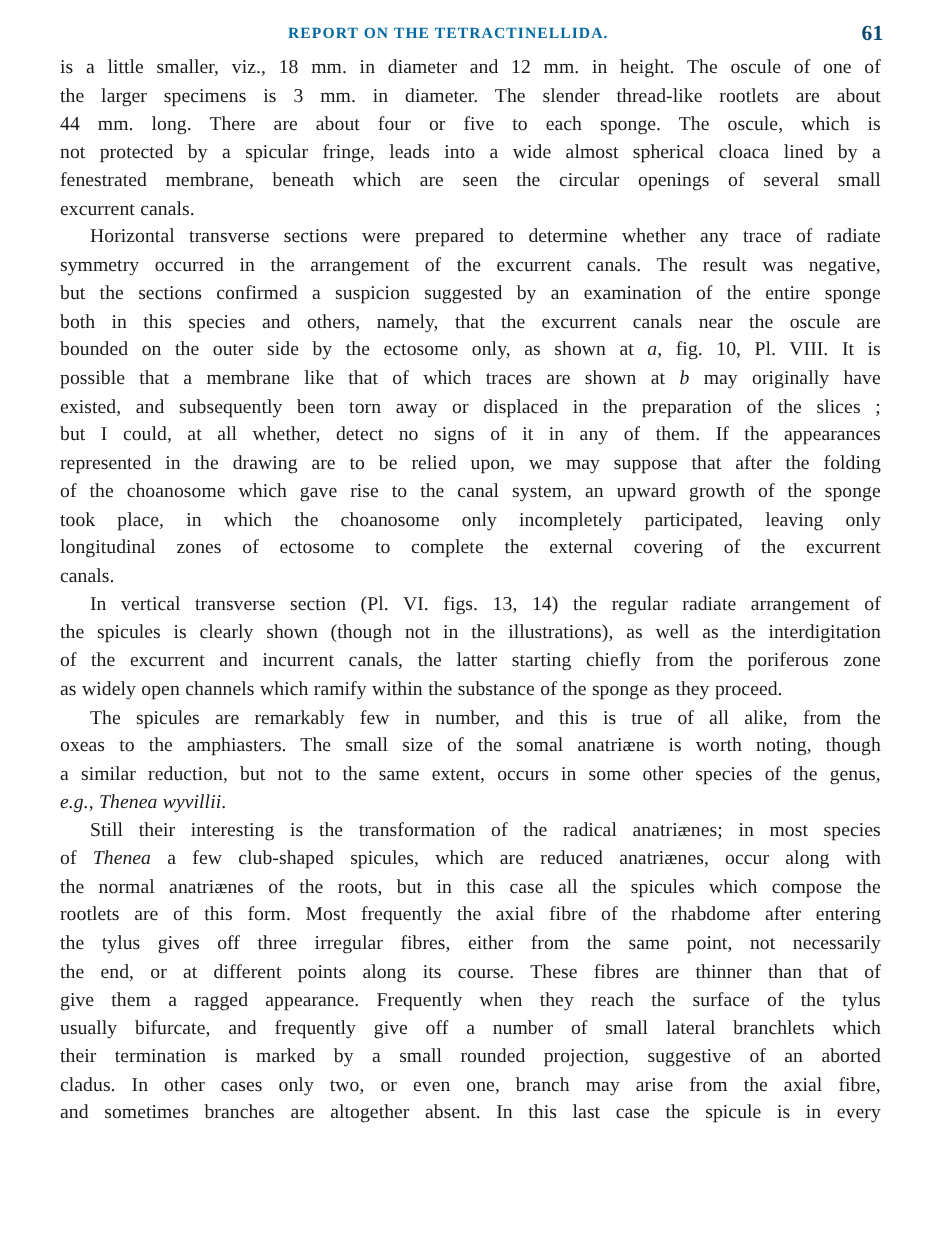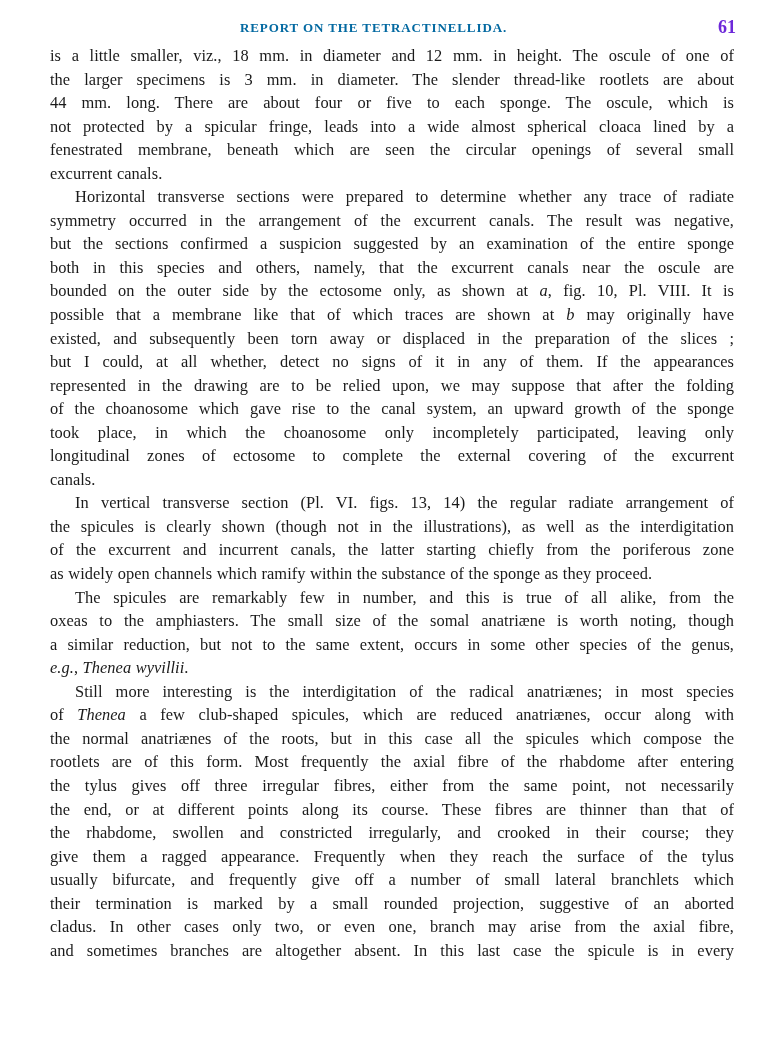--- a/index.html
+++ b/index.html
@@ -38,21 +38,21 @@
       font-weight: bold;
       color: #0369a1;
     }
     .page-number {
       position: absolute;
       right: -2px;
       top: 0;
       font-family: "Liberation Serif", serif;
       font-size: 18px;
       font-weight: bold;
-      color: #6d28d9;
+      color: #0c4a6e;
     }
     .body-text {
       position: absolute;
       top: 44px;
       left: 0;
       width: 684px;
     }
     .para {
       margin: 0;
       font-family: "Liberation Serif", serif;
@@ -119,27 +119,26 @@
         <span class="line"><span>of the excurrent and incurrent canals, the latter starting chiefly from the poriferous zone</span></span>
         <span class="line last"><span>as widely open channels which ramify within the substance of the sponge as they proceed.</span></span>
       </div>
       <div class="para">
         <span class="line indent-line"><span>The spicules are remarkably few in number, and this is true of all alike, from the</span></span>
         <span class="line"><span>oxeas to the amphiasters.  The small size of the somal anatriæne is worth noting, though</span></span>
         <span class="line"><span>a similar reduction, but not to the same extent, occurs in some other species of the genus,</span></span>
         <span class="line last"><span class="it">e.g.</span><span>, </span><span class="it">Thenea wyvillii</span><span>.</span></span>
       </div>
       <div class="para">
-        <span class="line indent-line"><span>Still more interesting is the interdigitation of the radical anatriænes; in most species</span></span>
+        <span class="line indent-line"><span>Still their interesting is the transformation of the radical anatriænes; in most species</span></span>
         <span class="line"><span>of </span><span class="it">Thenea</span><span> a few club-shaped spicules, which are reduced anatriænes, occur along with</span></span>
         <span class="line"><span>the normal anatriænes of the roots, but in this case all the spicules which compose the</span></span>
         <span class="line"><span>rootlets are of this form.  Most frequently the axial fibre of the rhabdome after entering</span></span>
         <span class="line"><span>the tylus gives off three irregular fibres, either from the same point, not necessarily</span></span>
         <span class="line"><span>the end, or at different points along its course.  These fibres are thinner than that of</span></span>
-        <span class="line"><span>the rhabdome, swollen and constricted irregularly, and crooked in their course; they</span></span>
         <span class="line"><span>give them a ragged appearance.  Frequently when they reach the surface of the tylus</span></span>
         <span class="line"><span>usually bifurcate, and frequently give off a number of small lateral branchlets which</span></span>
         <span class="line"><span>their termination is marked by a small rounded projection, suggestive of an aborted</span></span>
         <span class="line"><span>cladus.  In other cases only two, or even one, branch may arise from the axial fibre,</span></span>
         <span class="line"><span>and sometimes branches are altogether absent.  In this last case the spicule is in every</span></span>
       </div>
     </div>
 </div>
 
 </body></html>

